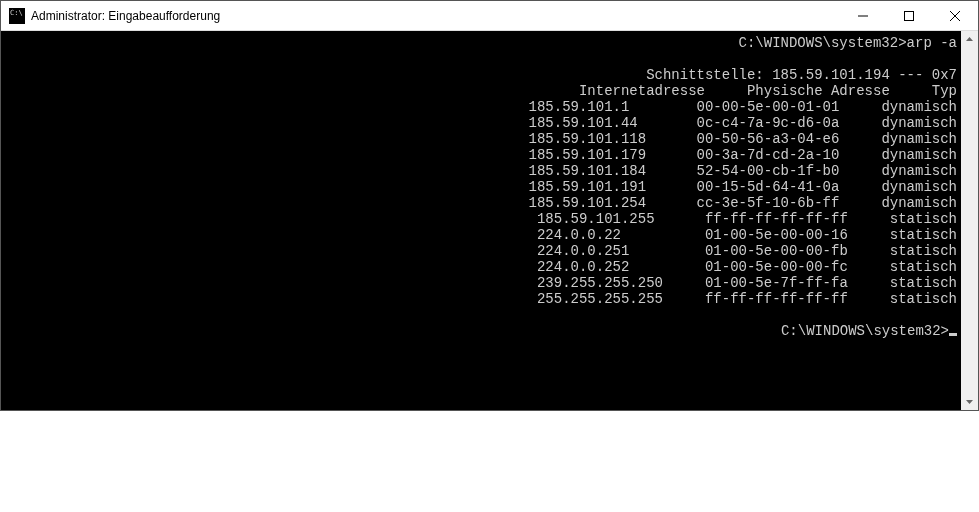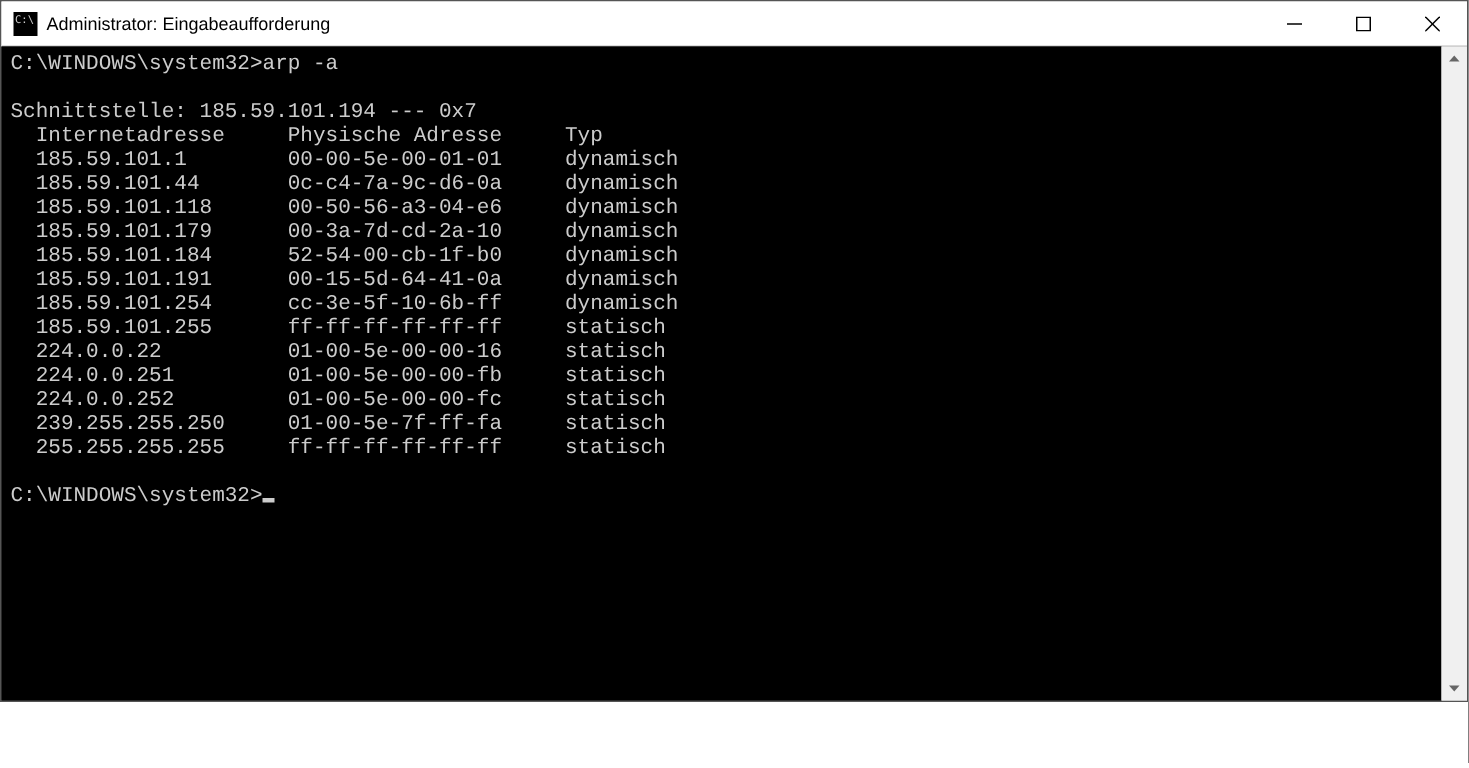--- a/index.html
+++ b/index.html
@@ -5,21 +5,21 @@
   * { margin: 0; padding: 0; box-sizing: border-box; }
   body {
     font-family: "Segoe UI", Tahoma, sans-serif;
     background: #fff;
     width: 979px;
     height: 512px;
     overflow: hidden;
   }
   .window {
     width: 979px;
-    height: 468px;
+    height: 411px;
     border: 1px solid #555;
     display: flex;
     flex-direction: column;
     background: #fff;
   }
   .titlebar {
     height: 30px;
     background: #fff;
     display: flex;
     align-items: center;
@@ -97,21 +97,21 @@
     background: #f0f0f0;
     position: relative;
   }
   .cursor {
     display: inline-block;
     width: 8px;
     height: 3px;
     background: #ccc;
     vertical-align: -1px;
   }
-  .row { white-space: pre; }
+  .row { white-space: pre; text-align: right; }
 </style>
 </head>
 <body>
 
 <div class="window">
   <div class="titlebar">
     <span class="titlebar-icon"></span>
     <span class="titlebar-title">Administrator: Eingabeaufforderung</span>
     <span class="titlebar-spacer"></span>
     <div class="winbtn">

